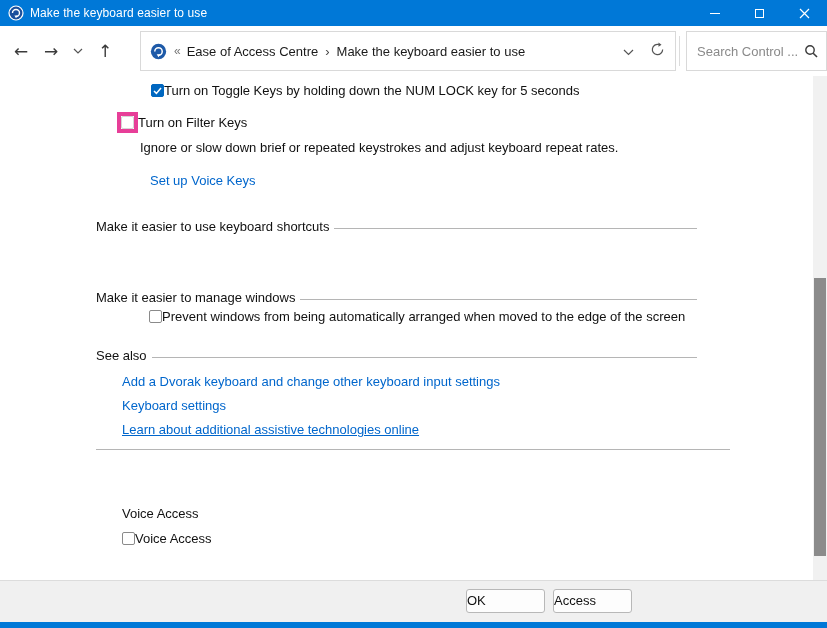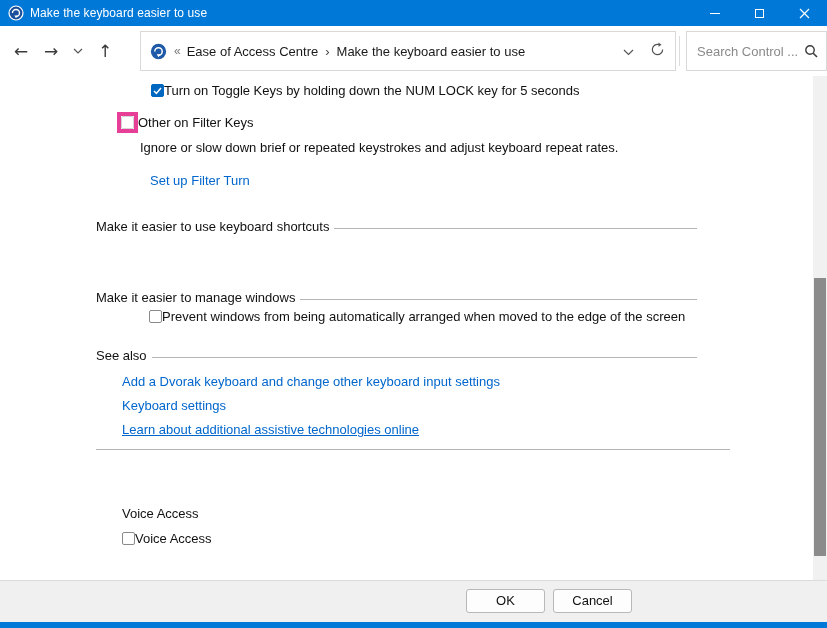--- a/index.html
+++ b/index.html
@@ -58,21 +58,21 @@
   .sect .line { flex:1; height:1px; background:#b5b5b5; margin-top:3px; }
 
   
   .scrollbar { position:absolute; right:0; top:76px; width:14px; height:504px; background:#f1f1f1; }
   .scroll-thumb { position:absolute; left:1px; top:202px; width:12px; height:278px; background:#8b8b8b; }
 
   
   .footer { position:absolute; left:0; top:580px; width:827px; height:42px; background:#f0f0f0;
             border-top:1px solid #dcdcdc; }
   .btn { position:absolute; width:79px; height:24px; background:#fdfdfd; border:1px solid #b8b8b8;
-         border-radius:3px; font-size:13px; color:#111; text-align:center; line-height:22px;
+         border-radius:3px; font-size:13px; color:#111; text-align:left; line-height:22px;
          font-family:"Liberation Sans","DejaVu Sans",sans-serif; }
   .apply-hl { position:absolute; left:636px; top:20px; border:4px solid #15803d; border-radius:2px;margin-top:24px; }
   .apply-hl .btn { position:static; display:block; border-radius:0; }
   .bottom-strip { position:absolute; left:0; top:622px; width:827px; height:6px; background:#0078d7; }
 </style>
 </head>
 <body>
 
 <div id="win">
 
@@ -162,24 +162,24 @@
       </span>
       <span>Turn on Toggle Keys by holding down the NUM LOCK key for 5 seconds</span>
     </div>
 
     <div class="row" style="left:117px; top:36px;">
       <span class="hl-cb">
         <span class="cb">
           
         </span>
       </span>
-      <span>Other on Filter Keys</span>
+      <span>Turn on Filter Keys</span>
     </div>
     <div class="txtline" style="left:140px; top:64px;">Ignore or slow down brief or repeated keystrokes and adjust keyboard repeat rates.</div>
-    <a class="link txtline" style="left:150px; top:97px;">Set up Filter Turn</a>
+    <a class="link txtline" style="left:150px; top:97px;">Set up Voice Keys</a>
 
     <div class="sect" style="left:96px; top:143px; width:601px;">
       <span class="txt">Make it easier to use keyboard shortcuts</span>
       <span class="line"></span>
     </div>
 
     <div class="sect" style="left:96px; top:214px; width:601px;">
       <span class="txt">Make it easier to manage windows</span>
       <span class="line"></span>
     </div>
@@ -209,20 +209,20 @@
       <span>Voice Access</span>
     </div>
   </div>
 
   <div class="scrollbar">
     <div class="scroll-thumb"></div>
   </div>
 
   <div class="footer">
     <button class="btn" style="left:466px; top:8px;">OK</button>
-    <button class="btn" style="left:553px; top:8px;">Cancel</button>
+    <button class="btn" style="left:553px; top:8px;">Access</button>
     <span class="apply-hl">
       <button class="btn">Apply</button>
     </span>
   </div>
 
   <div class="bottom-strip"></div>
 </div>
 
 </body></html>

